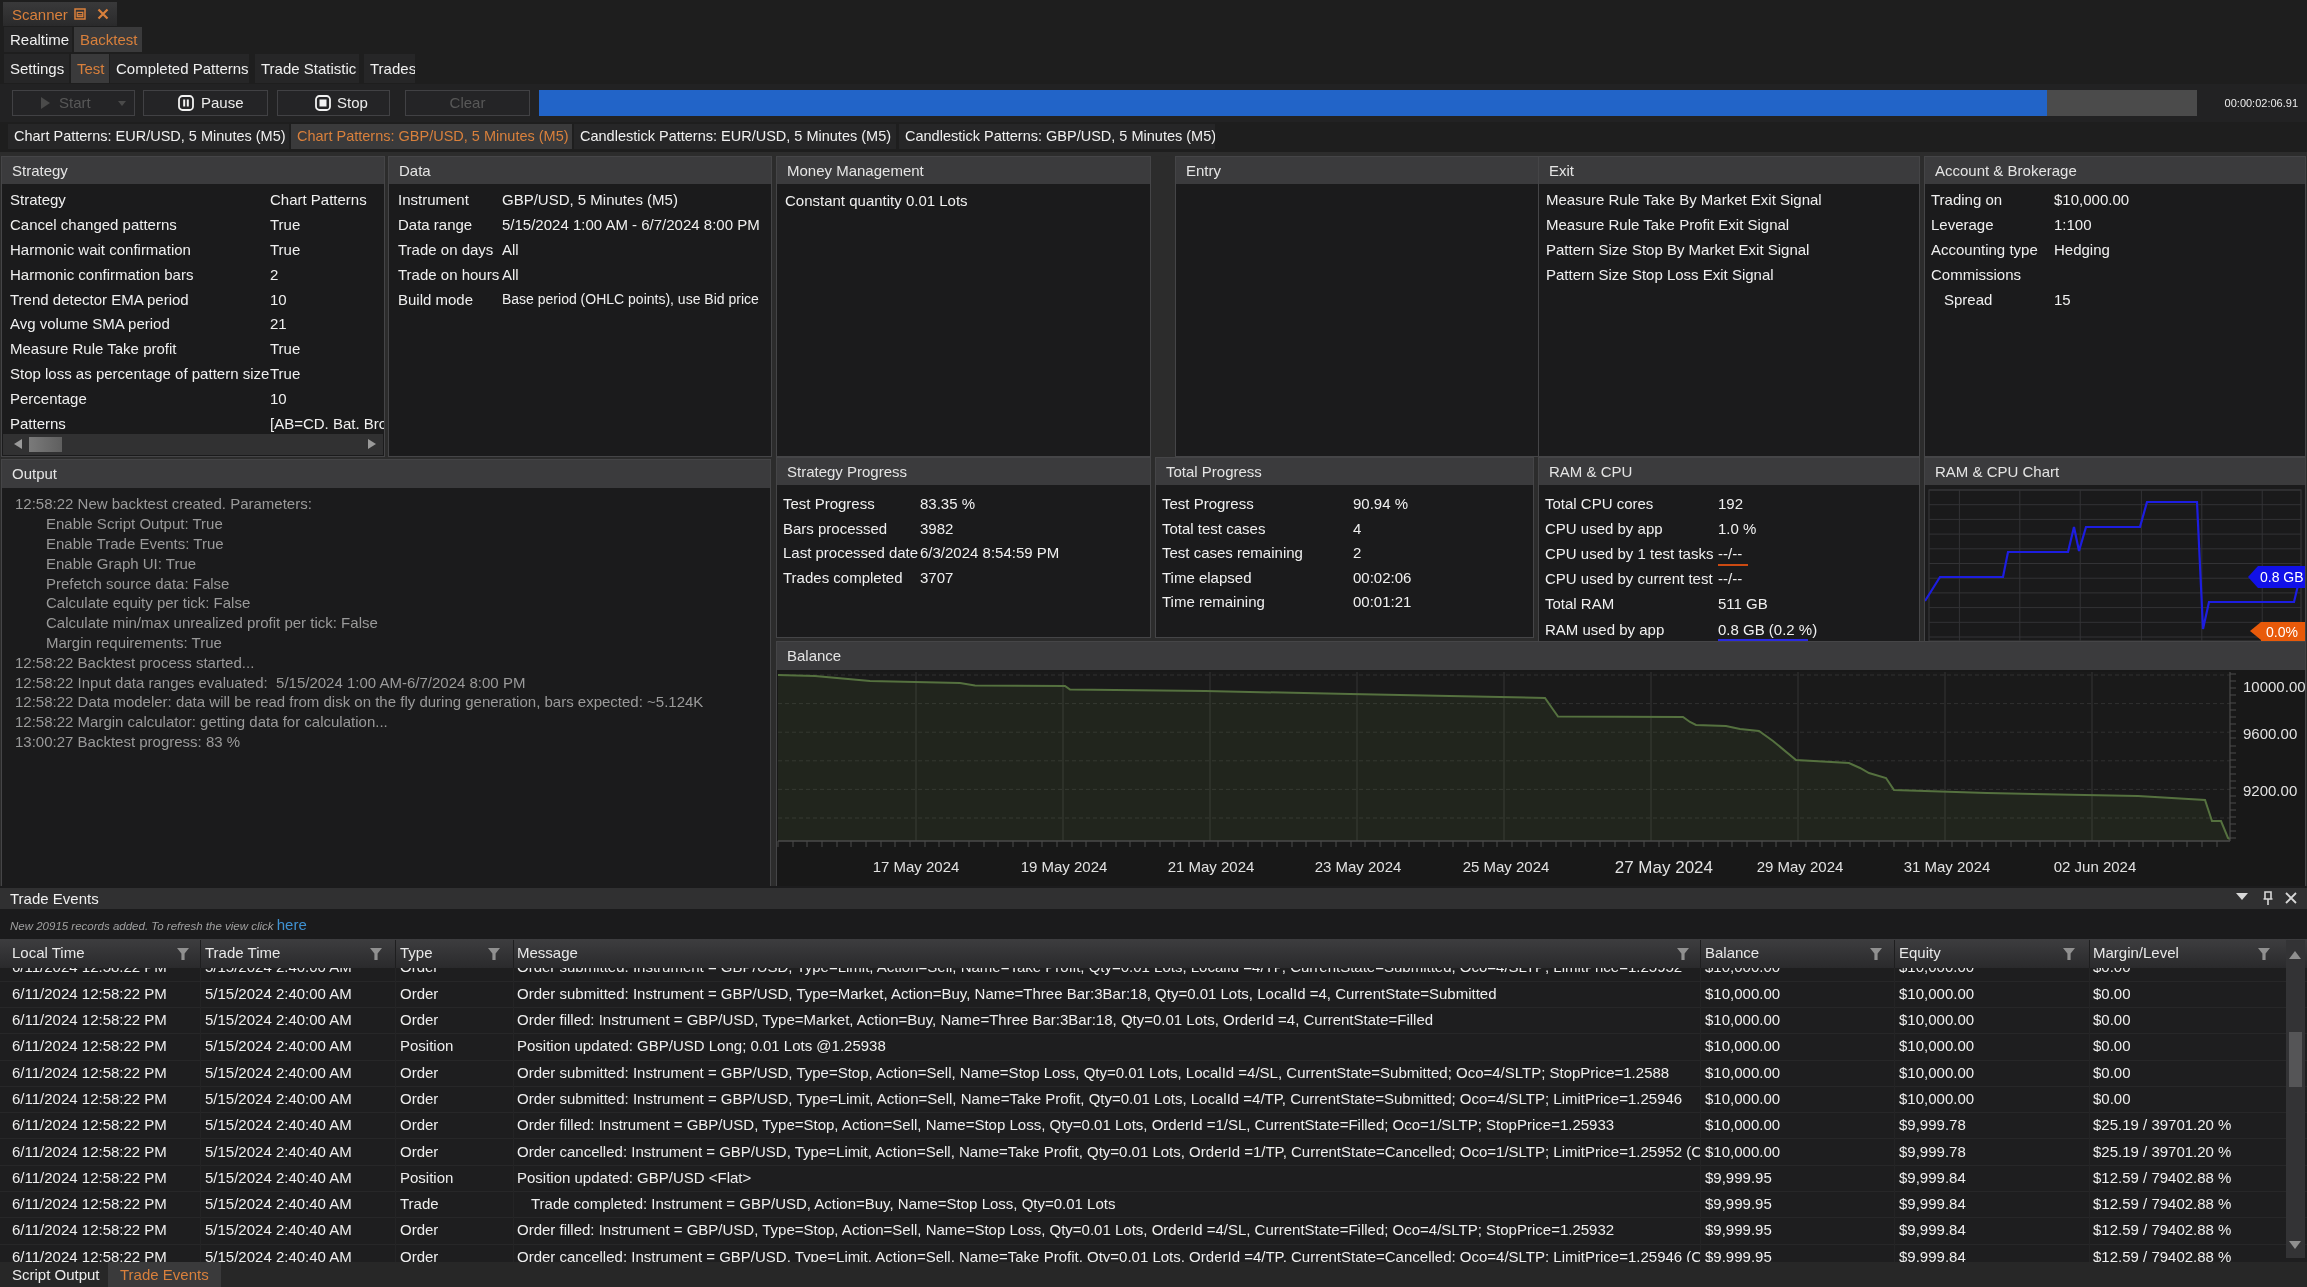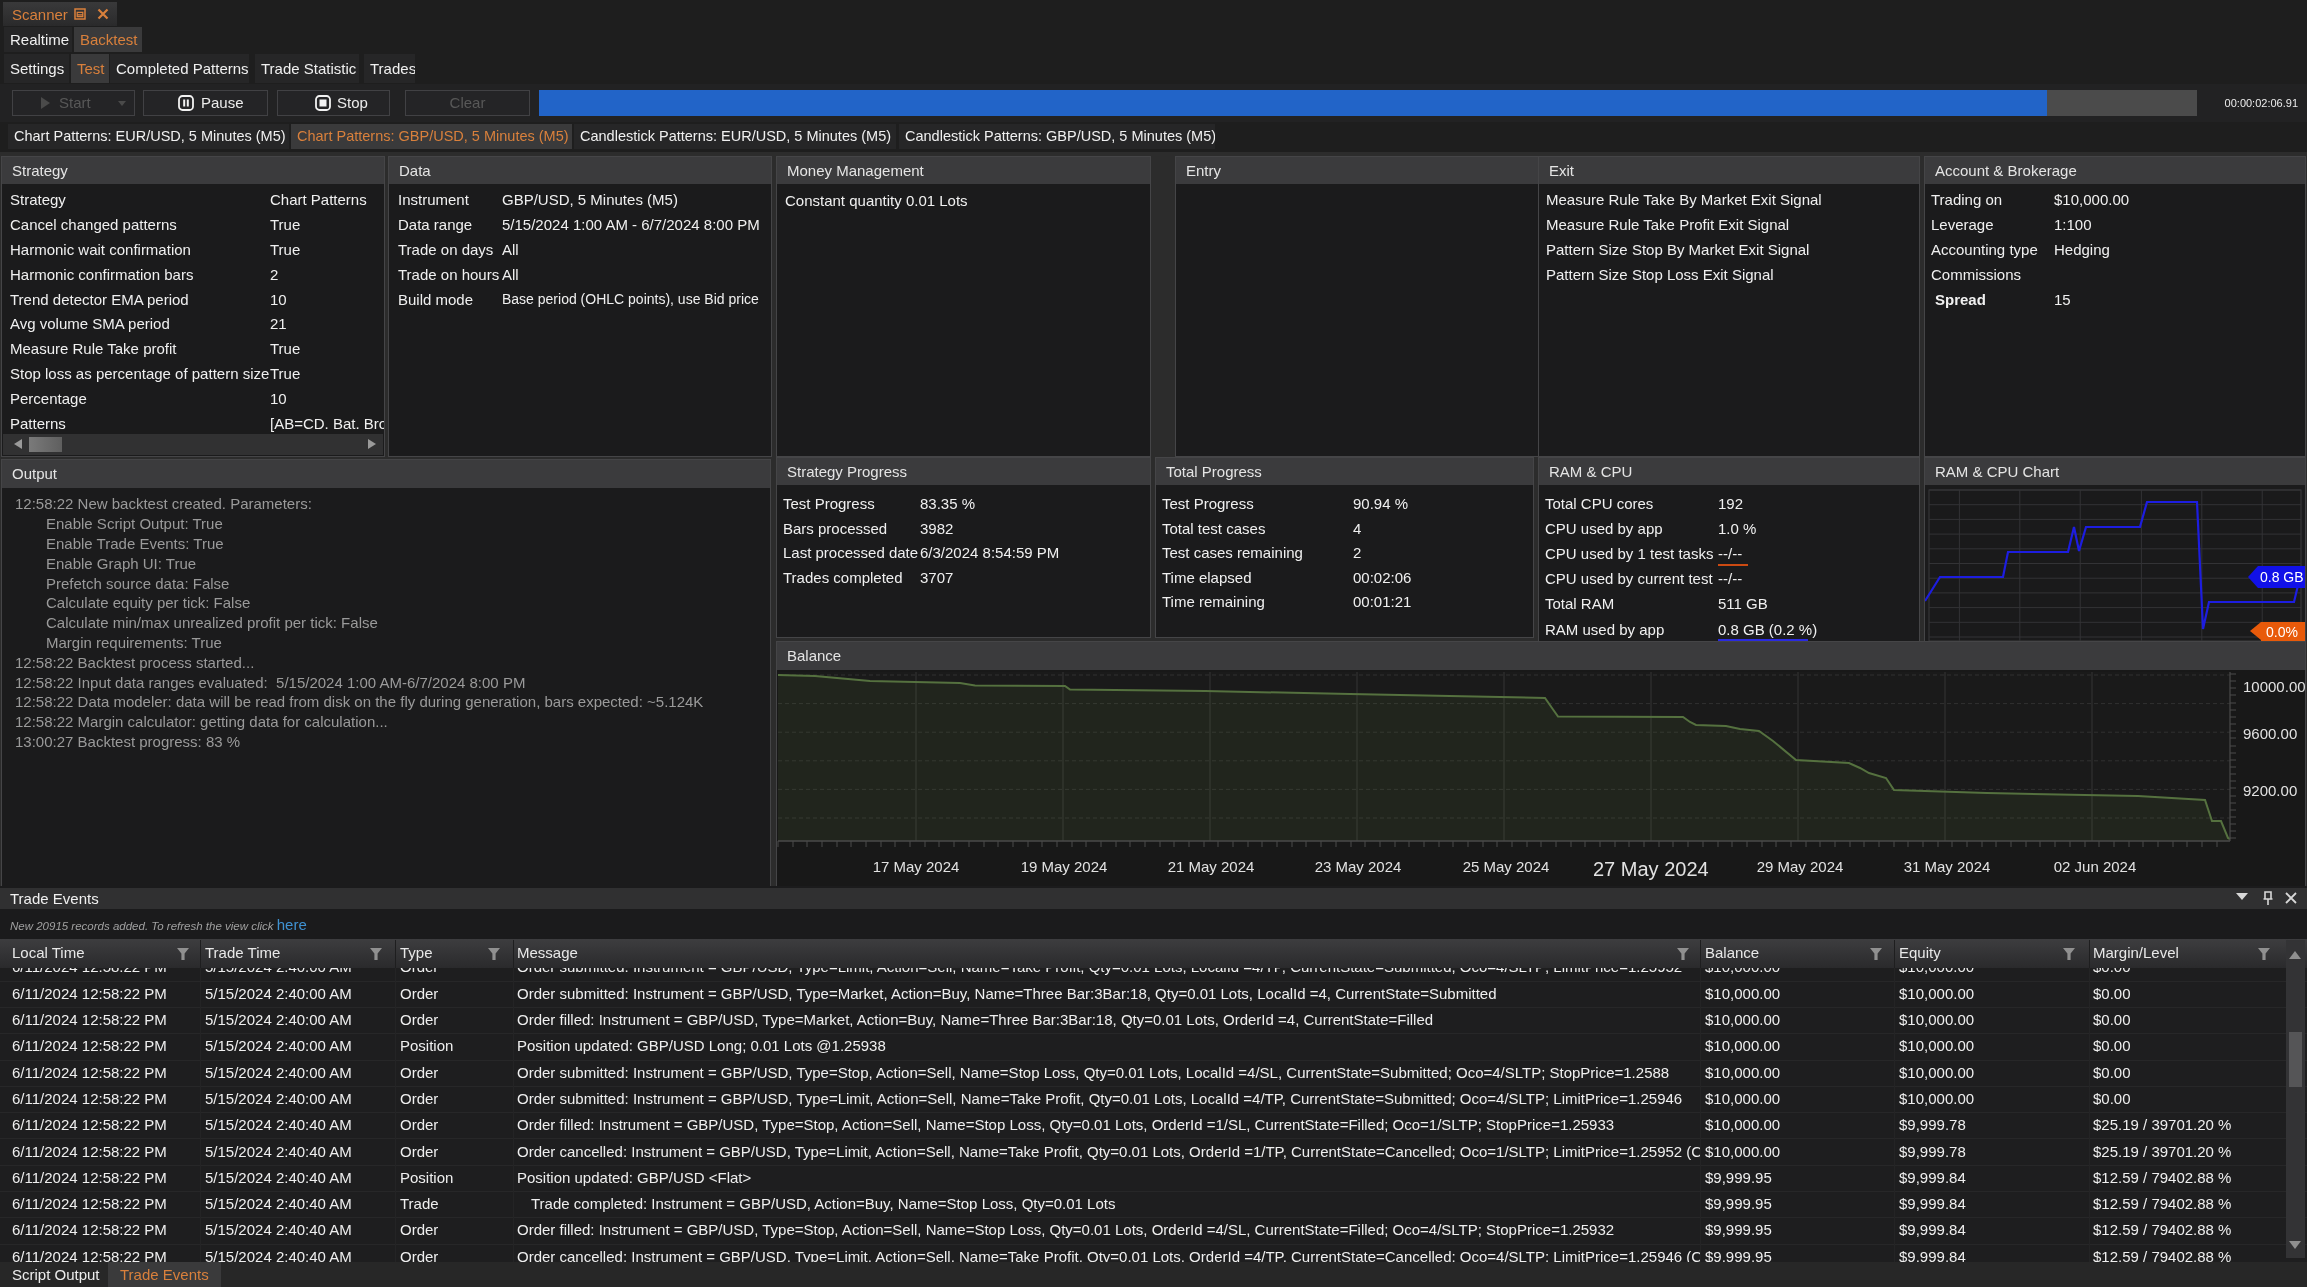--- a/index.html
+++ b/index.html
@@ -130,21 +130,21 @@
   <div class="phead">Exit</div>
 </div>
 <div class="panel" id="pAccount" style="left:1925px;top:157px;width:380px;height:299px;">
 <div class="lbl" style="left:6px;top:30.1px;">Trading on</div>
 <div class="lbl" style="left:129px;top:30.1px;">$10,000.00</div>
 <div class="lbl" style="left:6px;top:54.9px;">Leverage</div>
 <div class="lbl" style="left:129px;top:54.9px;">1:100</div>
 <div class="lbl" style="left:6px;top:79.8px;">Accounting type</div>
 <div class="lbl" style="left:129px;top:79.8px;">Hedging</div>
 <div class="lbl" style="left:6px;top:104.7px;">Commissions</div>
-<div class="lbl" style="left:10px;top:129.5px;font-weight:bold;">Spread</div>
+<div class="lbl" style="left:19px;top:129.5px;">Spread</div>
 <div class="lbl" style="left:129px;top:129.5px;">15</div>
 
   <div class="phead">Account &amp; Brokerage</div>
 </div>
 
 <div class="panel" id="pOutput" style="left:2px;top:460px;width:768px;height:426px;">
 <div class="olin" style="left:13px;top:34.4px;">12:58:22 New backtest created. Parameters:</div>
 <div class="olin" style="left:44px;top:54.2px;">Enable Script Output: True</div>
 <div class="olin" style="left:44px;top:74.0px;">Enable Trade Events: True</div>
 <div class="olin" style="left:44px;top:93.8px;">Enable Graph UI: True</div>
@@ -385,21 +385,21 @@
 <line x1="1453" y1="168" x2="1459" y2="168" stroke="#4a4a4a" stroke-width="1"></line>
 </svg>
 <div class="a" style="left:1466px;top:36px;font-size:15px;color:#e2e2e2;">10000.00</div>
 <div class="a" style="left:1466px;top:83px;font-size:15px;color:#e2e2e2;">9600.00</div>
 <div class="a" style="left:1466px;top:140px;font-size:15px;color:#e2e2e2;">9200.00</div>
 <div class="a" style="left:79px;top:216px;width:120px;text-align:center;font-size:15px;color:#e2e2e2;">17 May 2024</div>
 <div class="a" style="left:227px;top:216px;width:120px;text-align:center;font-size:15px;color:#e2e2e2;">19 May 2024</div>
 <div class="a" style="left:374px;top:216px;width:120px;text-align:center;font-size:15px;color:#e2e2e2;">21 May 2024</div>
 <div class="a" style="left:521px;top:216px;width:120px;text-align:center;font-size:15px;color:#e2e2e2;">23 May 2024</div>
 <div class="a" style="left:669px;top:216px;width:120px;text-align:center;font-size:15px;color:#e2e2e2;">25 May 2024</div>
-<div class="a" style="left:816px;top:216px;width:120px;text-align:left;font-size:20px;color:#e2e2e2;">27 May 2024</div>
+<div class="a" style="left:816px;top:216px;width:120px;text-align:right;font-size:17px;color:#e2e2e2;">27 May 2024</div>
 <div class="a" style="left:963px;top:216px;width:120px;text-align:center;font-size:15px;color:#e2e2e2;">29 May 2024</div>
 <div class="a" style="left:1110px;top:216px;width:120px;text-align:center;font-size:15px;color:#e2e2e2;">31 May 2024</div>
 <div class="a" style="left:1258px;top:216px;width:120px;text-align:center;font-size:15px;color:#e2e2e2;">02 Jun 2024</div>
 
   <div class="phead" style="height:28px;line-height:28px;">Balance</div>
 </div>
 
 <div class="a" style="left:0;top:886px;width:2307px;height:401px;background:#1b1b1c;"></div>
 <div class="a" style="left:0;top:888px;width:2307px;height:21px;background:#303031;"></div>
 <div class="a" style="left:10px;top:888px;height:21px;line-height:21px;font-size:15px;color:#f0f0f0;">Trade Events</div>

